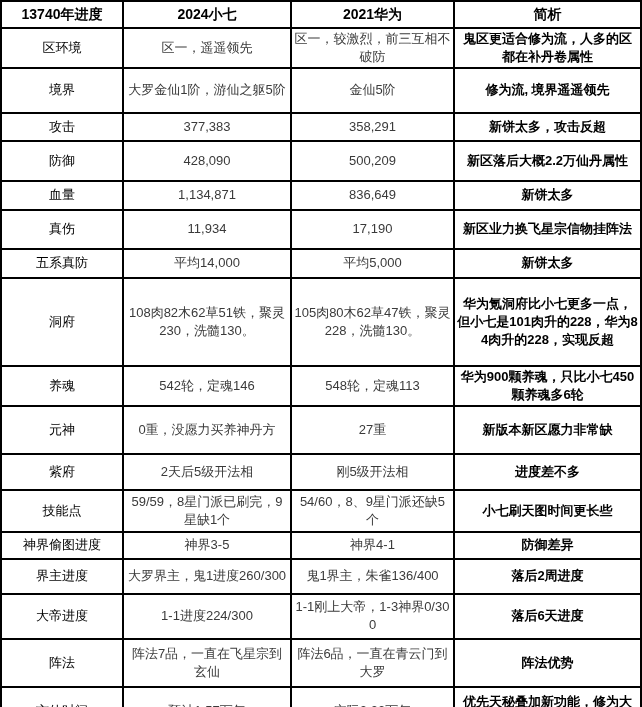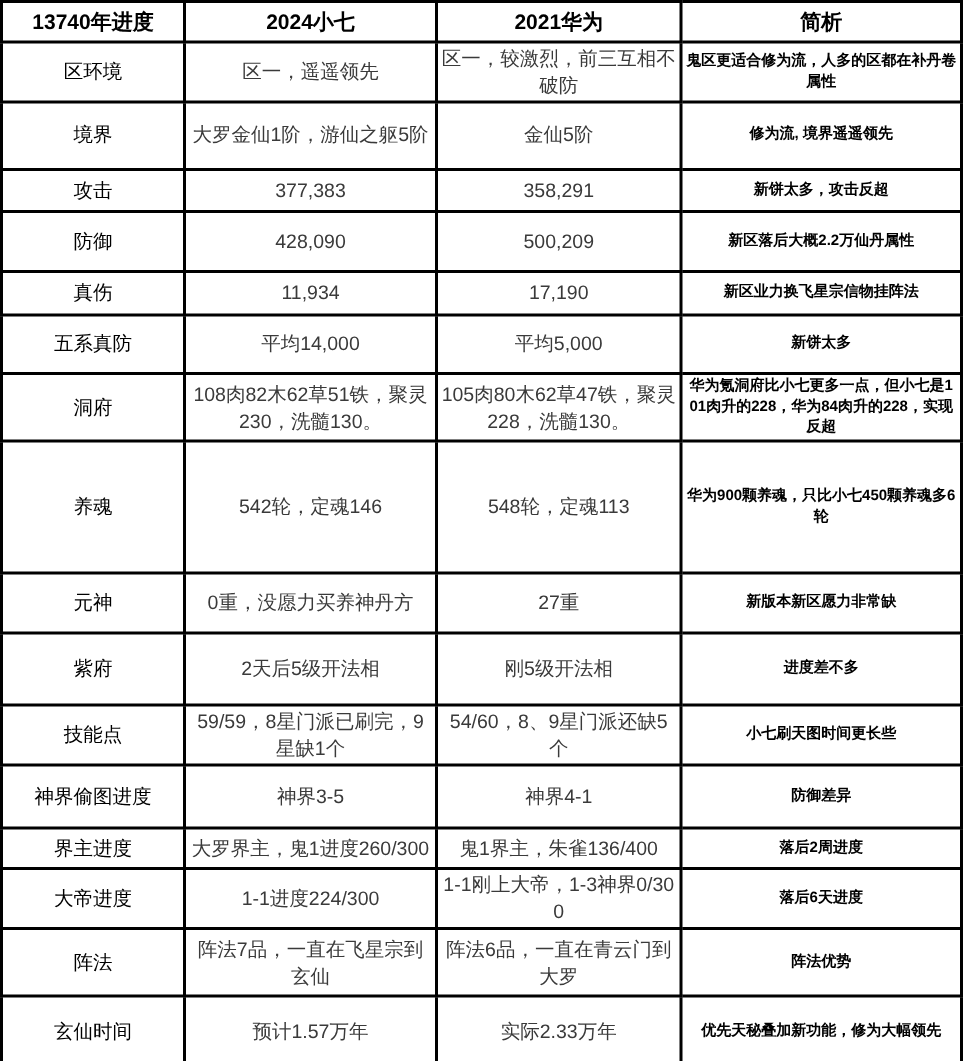--- a/index.html
+++ b/index.html
@@ -38,21 +38,21 @@
     font-size: 13px;
     color: #000000;
   }
   td.val {
     font-weight: normal;
     font-size: 13px;
     color: #3a3a3a;
   }
   td.ana {
     font-weight: bold;
-    font-size: 10px;
+    font-size: 13px;
     color: #000000;
     padding: 1px 3px;
   }
   
   tbody tr:nth-child(1)  { height: 36px; }
   tbody tr:nth-child(2)  { height: 45px; }
   tbody tr:nth-child(3)  { height: 28px; border-radius: 11px; }
   tbody tr:nth-child(4)  { height: 40px; padding-left: 27px; }
   tbody tr:nth-child(5)  { height: 29px; }
   tbody tr:nth-child(6)  { height: 39px; }
@@ -108,20 +108,26 @@
     <td class="ana">新饼太多，攻击反超</td>
   </tr>
 
   <tr>
     <th class="lbl" scope="row">防御</th>
     <td class="val">428,090</td>
     <td class="val">500,209</td>
     <td class="ana">新区落后大概2.2万仙丹属性</td>
   </tr>
 
+  <tr>
+    <th class="lbl" scope="row">血量</th>
+    <td class="val">1,134,871</td>
+    <td class="val">836,649</td>
+    <td class="ana">新饼太多</td>
+  </tr>
 
   <tr>
     <th class="lbl" scope="row">真伤</th>
     <td class="val">11,934</td>
     <td class="val">17,190</td>
     <td class="ana">新区业力换飞星宗信物挂阵法</td>
   </tr>
 
   <tr>
     <th class="lbl" scope="row">五系真防</th>

